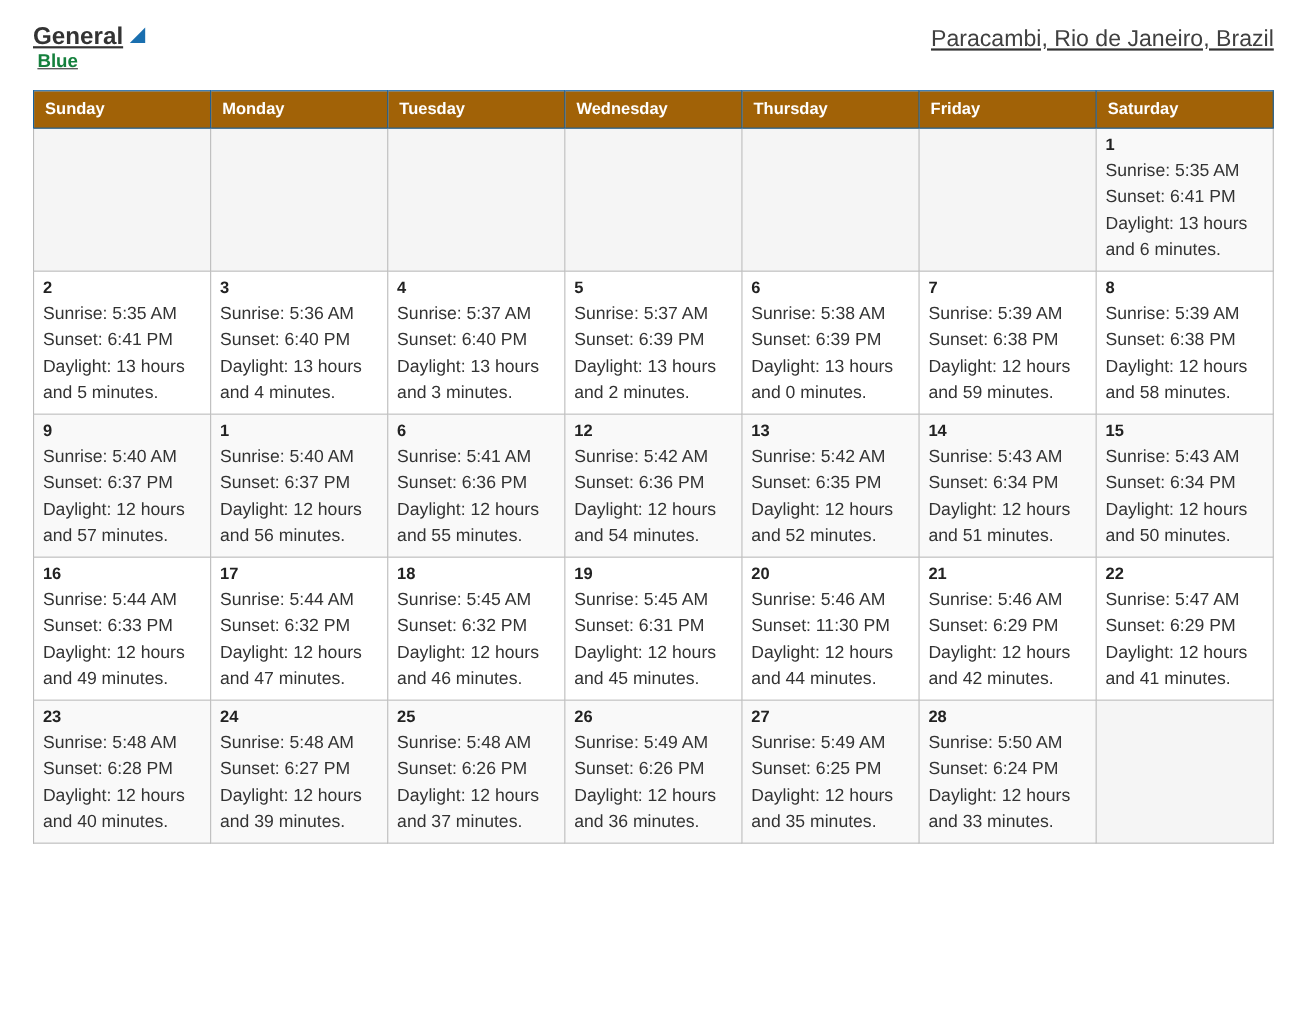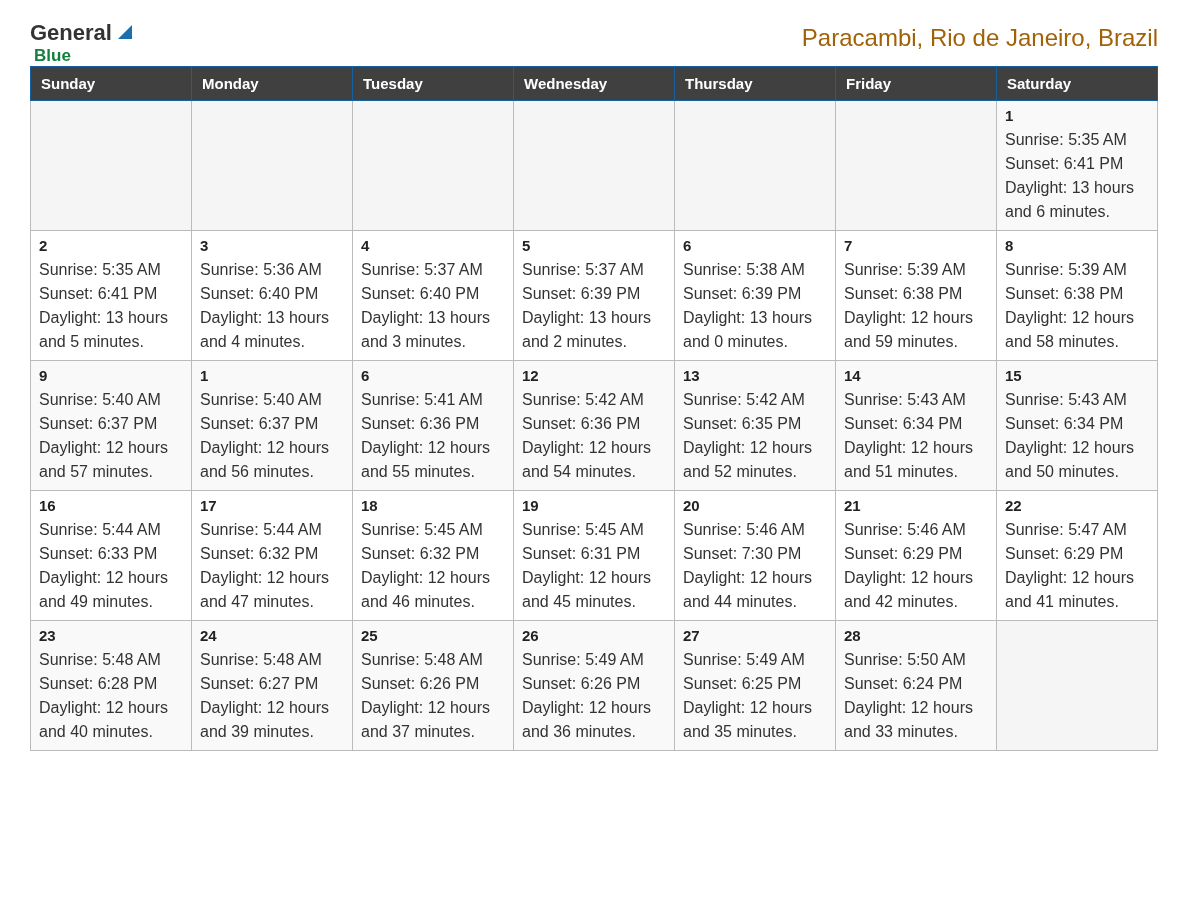--- a/index.html
+++ b/index.html
@@ -8,20 +8,22 @@
       background: #fff;
       color: #333;
       width: 1188px;
       min-height: 918px;
       padding: 20px 30px;
     }
     .header {
       display: flex;
       justify-content: space-between;
       align-items: flex-start;
+      margin-bottom: 16px;
+      text-decoration: underline;
     }
     .logo-text-general {
       font-size: 22px;
       font-weight: bold;
       color: #333;
     }
     .logo-text-blue {
       font-size: 17px;
       font-weight: bold;
       color: #15803d;
@@ -29,31 +31,31 @@
     .title-section {
       text-align: right;
     }
     .month-title {
       font-size: 46px;
       font-weight: bold;
       color: #222;
       line-height: 1.1;
     }
     .location {
-      font-size: 24px;
-      color: #a16207;
+      font-size: 21px;
+      color: #404040;
       margin-top: 4px;
     }
     .calendar {
       width: 100%;
       border-collapse: collapse;
       border: 1px solid #999;
     }
     .calendar th {
-      background-color: #404040;
+      background-color: #a16207;
       color: #fff;
       padding: 8px 10px;
       font-size: 15px;
       font-weight: bold;
       text-align: left;
       border: 1px solid #1460a0;
     }
     .calendar td {
       vertical-align: top;
       border: 1px solid #bbb;
@@ -250,21 +252,21 @@
         </td>
         <td>
           <span class="day-number">19</span>
           <div class="day-info">Sunrise: 5:45 AM
 Sunset: 6:31 PM
 Daylight: 12 hours and 45 minutes.</div>
         </td>
         <td>
           <span class="day-number">20</span>
           <div class="day-info">Sunrise: 5:46 AM
-Sunset: 7:30 PM
+Sunset: 11:30 PM
 Daylight: 12 hours and 44 minutes.</div>
         </td>
         <td>
           <span class="day-number">21</span>
           <div class="day-info">Sunrise: 5:46 AM
 Sunset: 6:29 PM
 Daylight: 12 hours and 42 minutes.</div>
         </td>
         <td>
           <span class="day-number">22</span>

